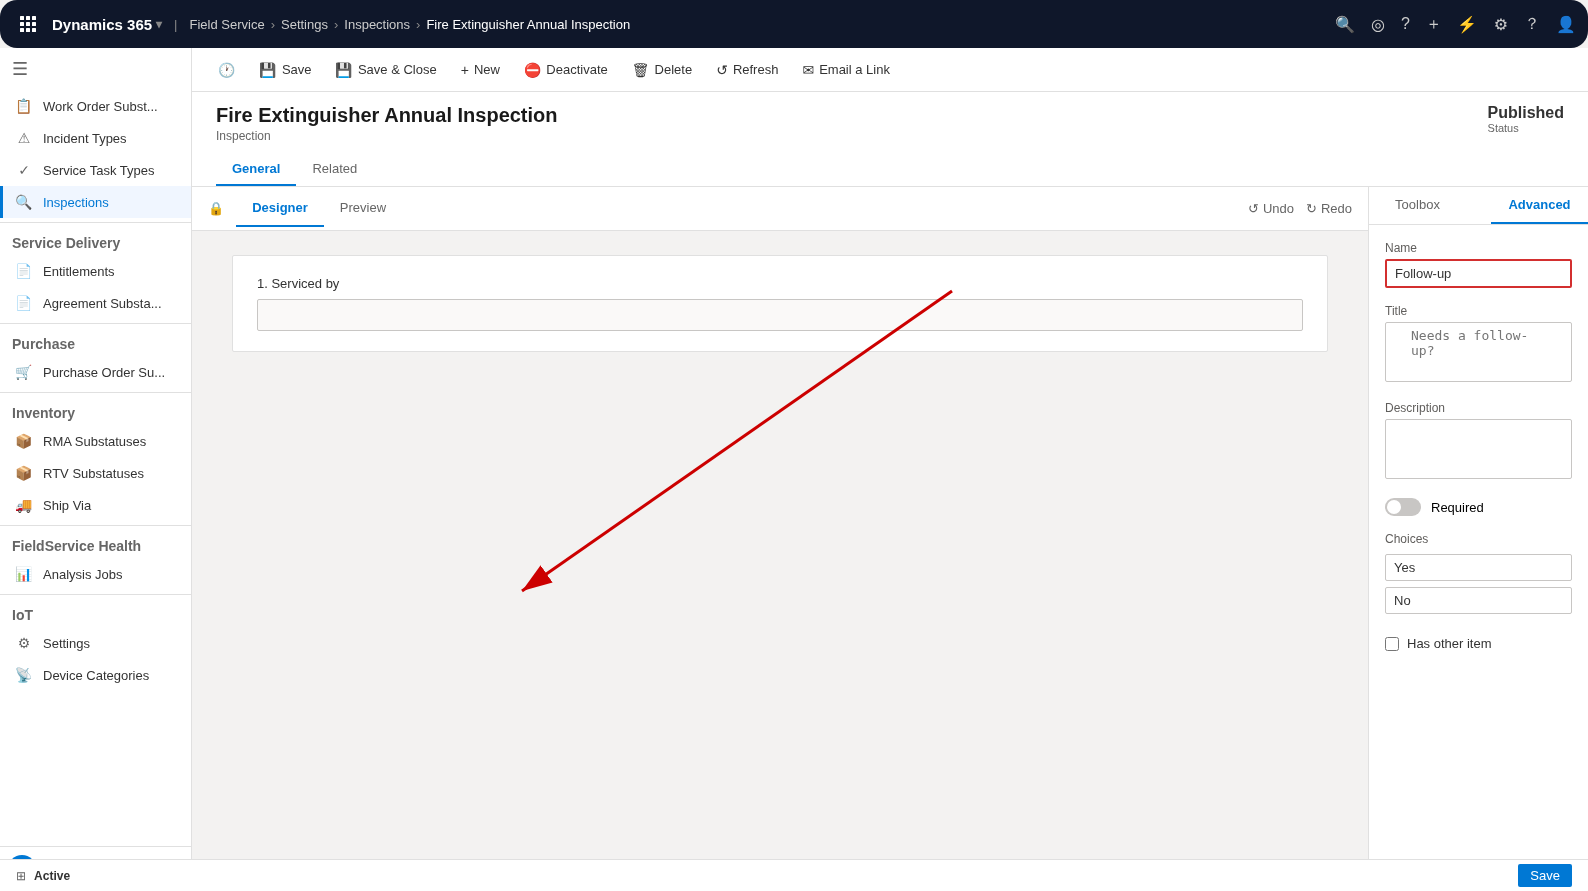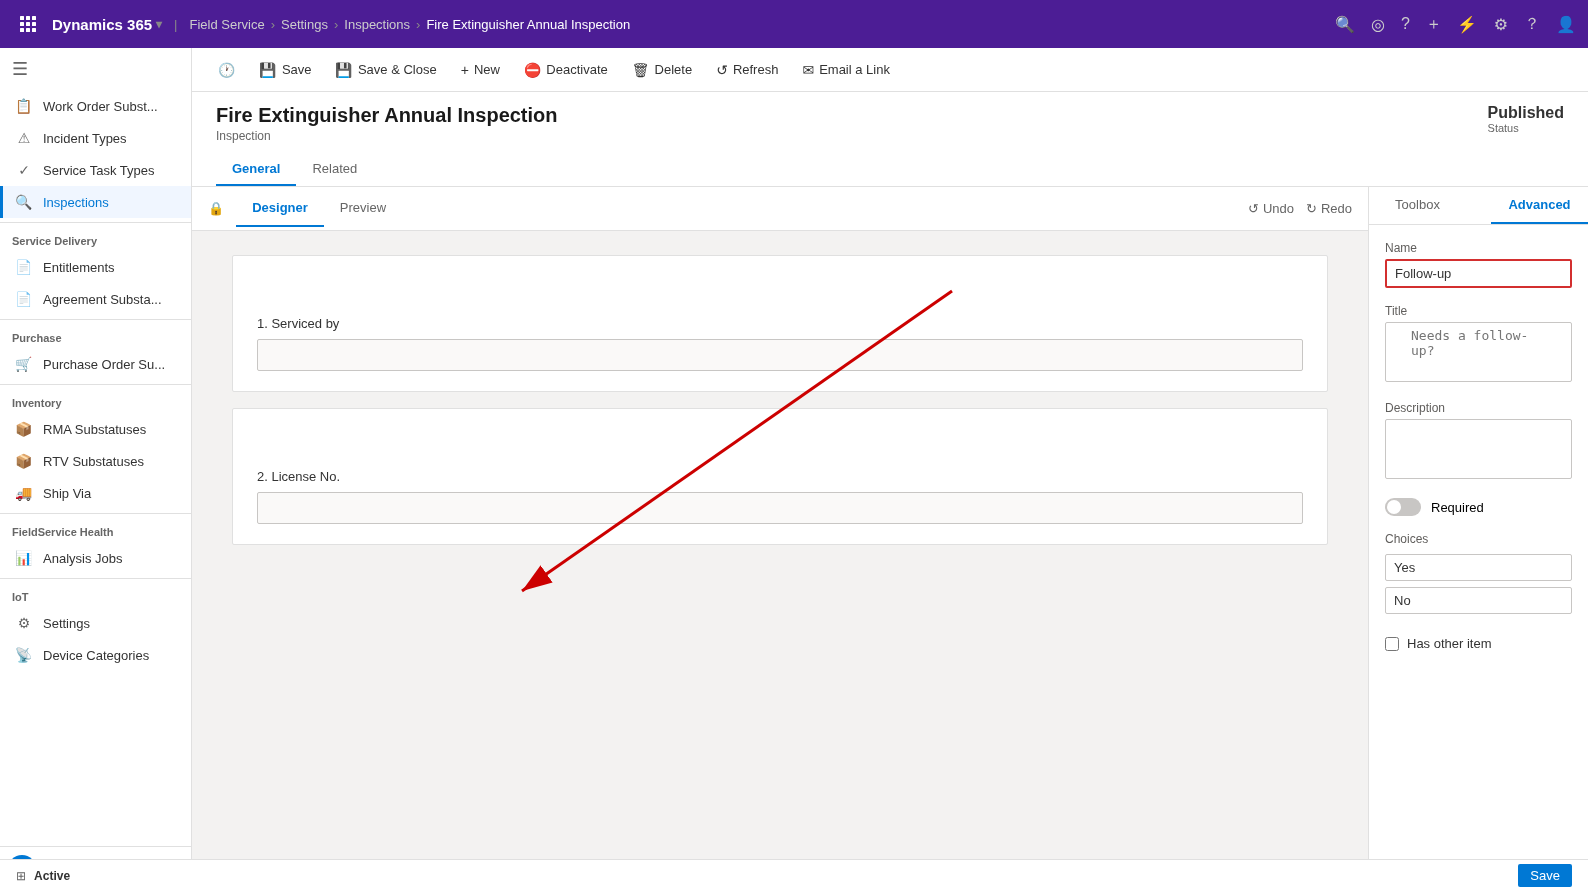--- a/index.html
+++ b/index.html
@@ -1,29 +1,30 @@
 <!DOCTYPE html>
 <html><head>
   <meta charset="utf-8">
   <style>
     * { box-sizing: border-box; margin: 0; padding: 0; }
     body { font-family: 'Segoe UI', sans-serif; font-size: 13px; background: #f3f2f1; overflow: hidden; height: 891px; width: 1588px; }
 
     
     .top-nav {
-      background: #4c1d95;
+      background: #0f172a;
       color: #fff;
       height: 48px;
       display: flex;
       align-items: center;
       padding: 0 12px;
       gap: 8px;
       position: fixed;
       top: 0; left: 0; right: 0;
       z-index: 100;
+      border-radius: 17px;
     }
     .top-nav .waffle { display: flex; align-items: center; justify-content: center; width: 32px; height: 32px; cursor: pointer; }
     .top-nav .app-name { font-size: 15px; font-weight: 600; color: #fff; display: flex; align-items: center; gap: 4px; }
     .top-nav .nav-separator { color: #888; margin: 0 4px; }
     .top-nav .nav-breadcrumb { display: flex; align-items: center; gap: 6px; color: #ccc; font-size: 13px; }
     .top-nav .nav-breadcrumb span.current { color: #fff; }
     .top-nav-right { margin-left: auto; display: flex; align-items: center; gap: 16px; color: #ccc; }
     .top-nav-right span { cursor: pointer; font-size: 16px; }
 
     
@@ -35,21 +36,21 @@
       background: #fff;
       border-right: 1px solid #e0e0e0;
       display: flex;
       flex-direction: column;
       overflow-y: auto;
       flex-shrink: 0;
     }
     .sidebar-toggle { padding: 10px 12px; cursor: pointer; color: #666; font-size: 18px; }
     .sidebar-section-header {
       padding: 8px 12px 4px;
-      font-size: 11px;
+      font-size: 14px;
       font-weight: 600;
       color: #666;
       text-transform: none;
       cursor: pointer;
     }
     .sidebar-item {
       display: flex;
       align-items: center;
       gap: 10px;
       padding: 8px 12px;
@@ -198,21 +199,21 @@
     }
 
     
     .question-block {
       background: #fff;
       border: 1px solid #e0e0e0;
       border-radius: 2px;
       padding: 20px 24px;
       margin-bottom: 16px;
     }
-    .question-label { font-size: 13px; color: #333; margin-bottom: 8px; margin-top: 40px; }
+    .question-label { font-size: 13px; color: #333; margin-bottom: 8px; }
     .question-input {
       width: 100%;
       height: 32px;
       border: 1px solid #c8c6c4;
       border-radius: 2px;
       padding: 4px 8px;
       font-size: 13px;
       background: #faf9f8;
     }
     .radio-option {
@@ -599,24 +600,20 @@
           </div>
         </div>
 
         <div class="form-canvas" style="position:relative;">
 
           <div class="question-block">
             <div class="question-label">1. Serviced by</div>
             <input class="question-input" type="text" style="">
           </div>
 
-          <div class="question-block">
-            <div class="question-label">2. License No.</div>
-            <input class="question-input" type="text" style="">
-          </div>
 
 
           <svg class="annotation-arrow" style="position:absolute; top:0; left:0; width:100%; height:100%; pointer-events:none;">
             <defs>
               <marker id="arrowhead" markerWidth="10" markerHeight="7" refX="10" refY="3.5" orient="auto">
                 <polygon points="0 0, 10 3.5, 0 7" fill="#cc0000"></polygon>
               </marker>
             </defs>
 
             <line x1="760" y1="60" x2="330" y2="360" stroke="#cc0000" stroke-width="3" marker-end="url(#arrowhead)"></line>

